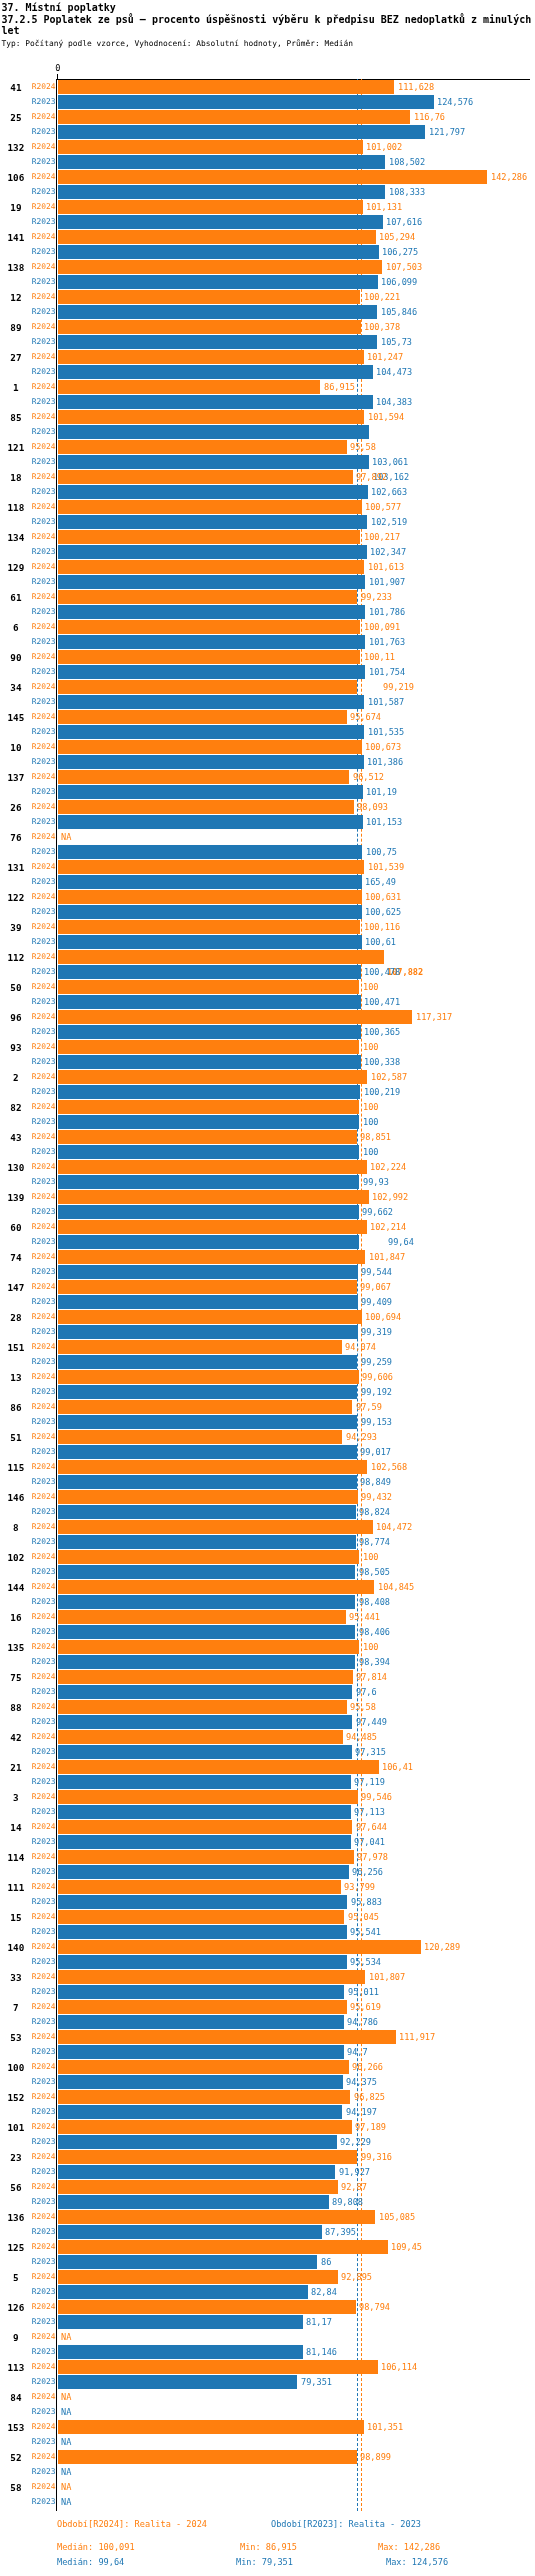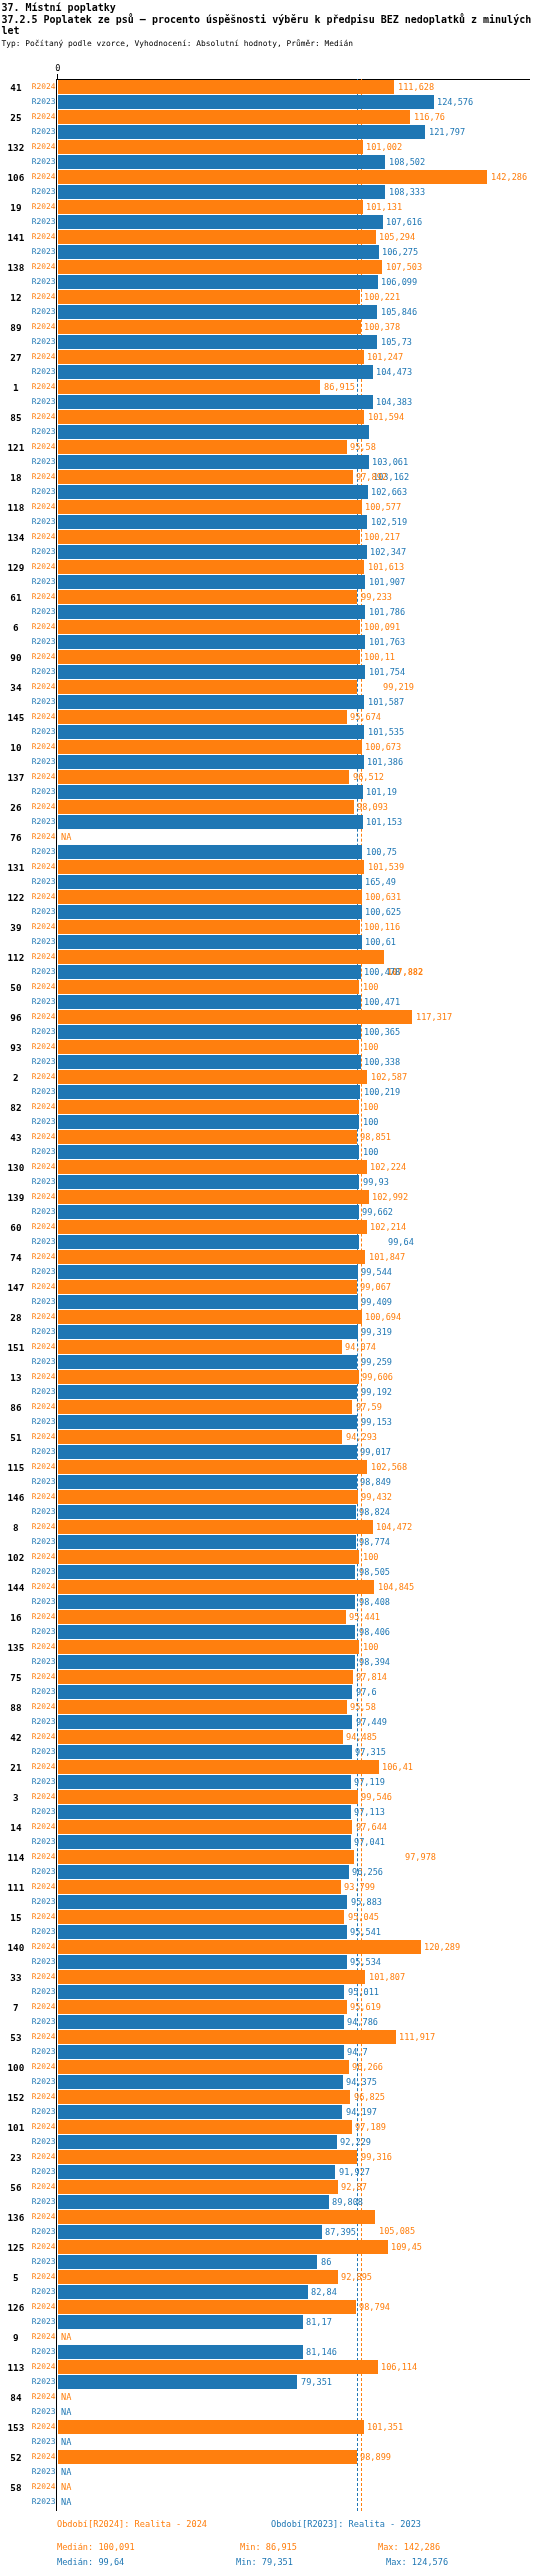--- a/index.html
+++ b/index.html
@@ -566,21 +566,21 @@
         <div class="bar" style="top: 0px; width: 294px; background: rgb(255, 127, 14);"></div>
         <span class="val" style="left: 356px; top: 2.1px; color: rgb(255, 127, 14);">97,644</span>
         <span class="slab" style="left: 26.4px; top: 17px; color: rgb(31, 119, 180);">R2023</span>
         <div class="bar" style="top: 15px; width: 293px; background: rgb(31, 119, 180);"></div>
         <span class="val" style="left: 354px; top: 17px; color: rgb(31, 119, 180);">97,041</span>
       </div>
       <div class="grp" style="top: 1770px;">
         <span class="gid">114</span>
         <span class="slab" style="left: 26.4px; top: 2.1px; color: rgb(255, 127, 14);">R2024</span>
         <div class="bar" style="top: 0px; width: 296px; background: rgb(255, 127, 14);"></div>
-        <span class="val" style="left: 357px; top: 2.1px; color: rgb(255, 127, 14); margin-left: 48px;">97,978</span>
+        <span class="val" style="left: 357px; top: 2.1px; color: rgb(255, 127, 14);">97,978</span>
         <span class="slab" style="left: 26.4px; top: 17px; color: rgb(31, 119, 180);">R2023</span>
         <div class="bar" style="top: 15px; width: 291px; background: rgb(31, 119, 180);"></div>
         <span class="val" style="left: 352px; top: 17px; color: rgb(31, 119, 180);">96,256</span>
       </div>
       <div class="grp" style="top: 1800px;">
         <span class="gid">111</span>
         <span class="slab" style="left: 26.4px; top: 2.1px; color: rgb(255, 127, 14);">R2024</span>
         <div class="bar" style="top: 0px; width: 283px; background: rgb(255, 127, 14);"></div>
         <span class="val" style="left: 344px; top: 2.1px; color: rgb(255, 127, 14);">93,799</span>
         <span class="slab" style="left: 26.4px; top: 17px; color: rgb(31, 119, 180);">R2023</span>
@@ -674,21 +674,21 @@
         <div class="bar" style="top: 0px; width: 280px; background: rgb(255, 127, 14);"></div>
         <span class="val" style="left: 341px; top: 2.1px; color: rgb(255, 127, 14);">92,87</span>
         <span class="slab" style="left: 26.4px; top: 17px; color: rgb(31, 119, 180);">R2023</span>
         <div class="bar" style="top: 15px; width: 271px; background: rgb(31, 119, 180);"></div>
         <span class="val" style="left: 332px; top: 17px; color: rgb(31, 119, 180);">89,808</span>
       </div>
       <div class="grp" style="top: 2130px;">
         <span class="gid">136</span>
         <span class="slab" style="left: 26.4px; top: 2.1px; color: rgb(255, 127, 14);">R2024</span>
         <div class="bar" style="top: 0px; width: 317px; background: rgb(255, 127, 14);"></div>
-        <span class="val" style="left: 379px; top: 16px; color: rgb(255, 127, 14);">105,085</span>
+        <span class="val" style="left: 379px; top: 2px; color: rgb(255, 127, 14);">105,085</span>
         <span class="slab" style="left: 26.4px; top: 17px; color: rgb(31, 119, 180);">R2023</span>
         <div class="bar" style="top: 15px; width: 264px; background: rgb(31, 119, 180);"></div>
         <span class="val" style="left: 325px; top: 17px; color: rgb(31, 119, 180);">87,395</span>
       </div>
       <div class="grp" style="top: 2160px;">
         <span class="gid">125</span>
         <span class="slab" style="left: 26.4px; top: 2.1px; color: rgb(255, 127, 14);">R2024</span>
         <div class="bar" style="top: 0px; width: 330px; background: rgb(255, 127, 14);"></div>
         <span class="val" style="left: 391px; top: 2.1px; color: rgb(255, 127, 14);">109,45</span>
         <span class="slab" style="left: 26.4px; top: 17px; color: rgb(31, 119, 180);">R2023</span>

